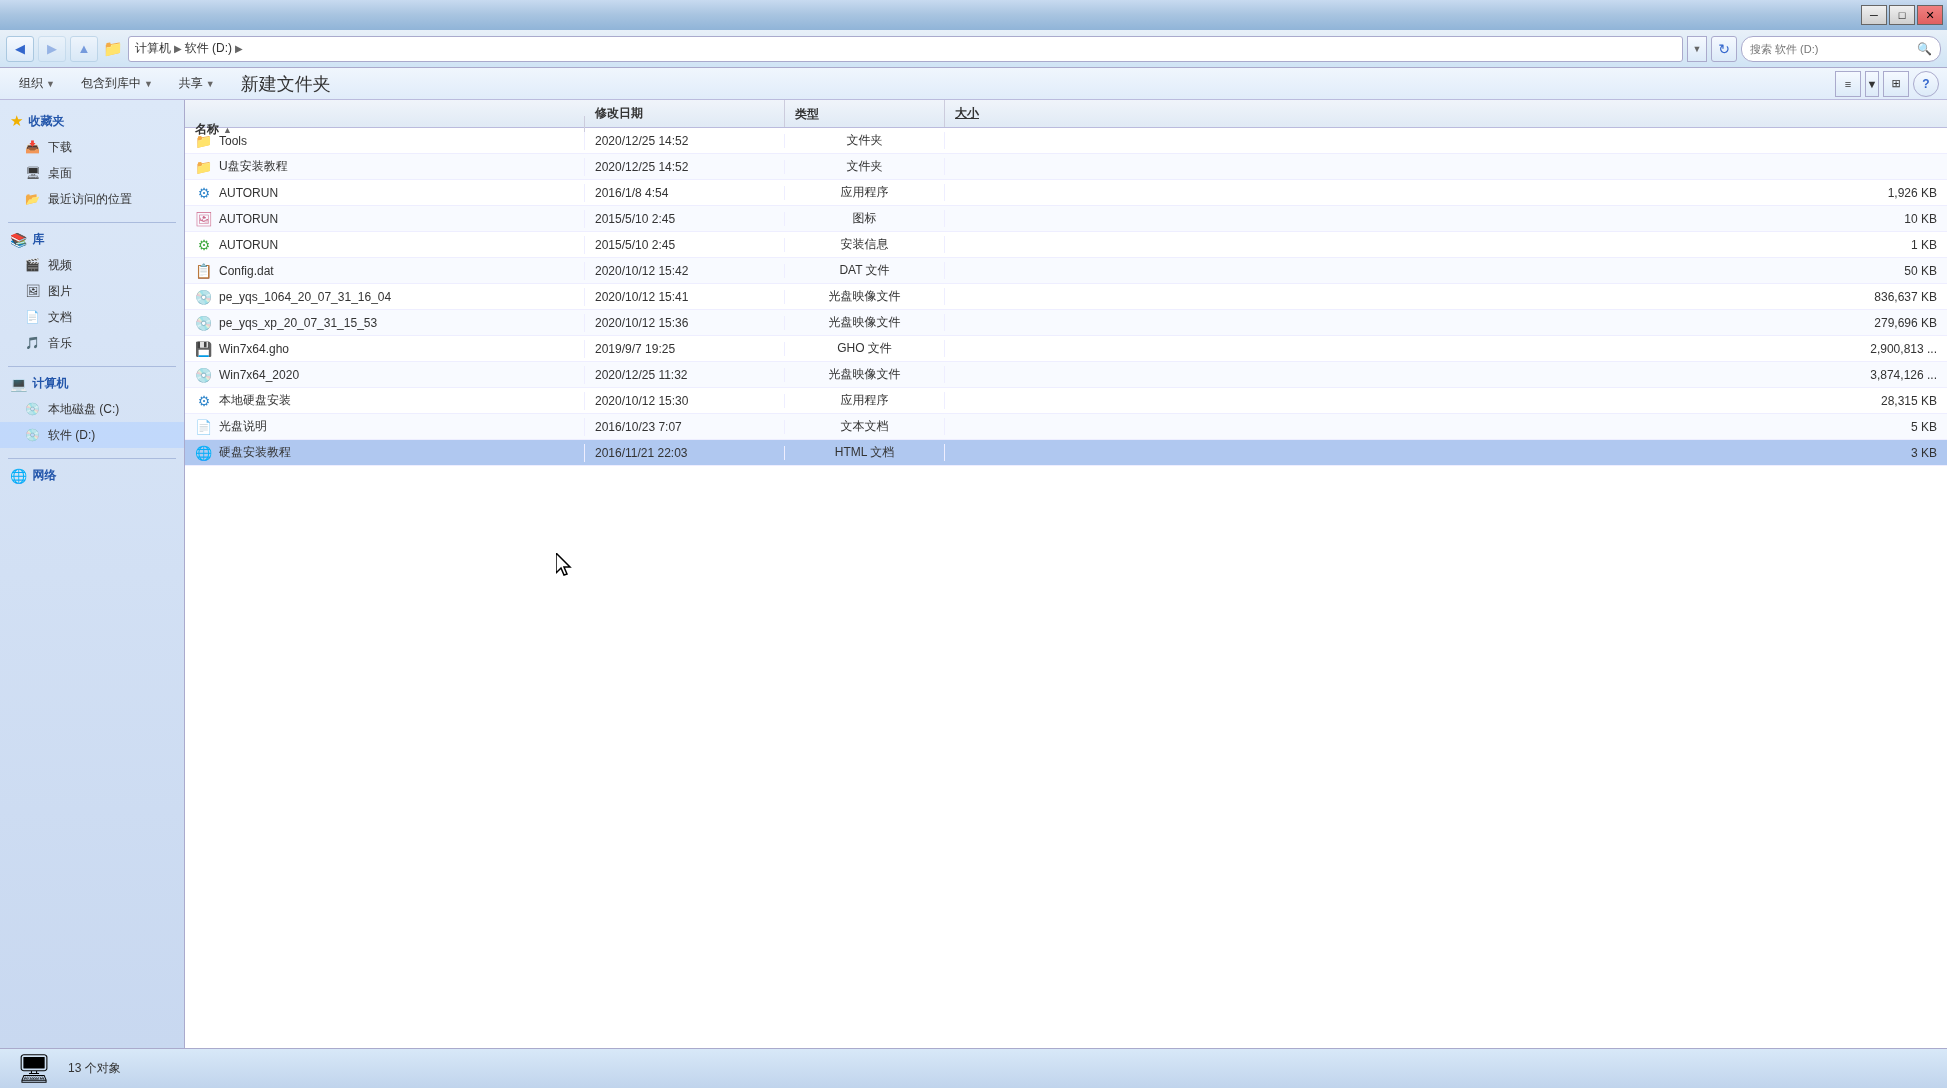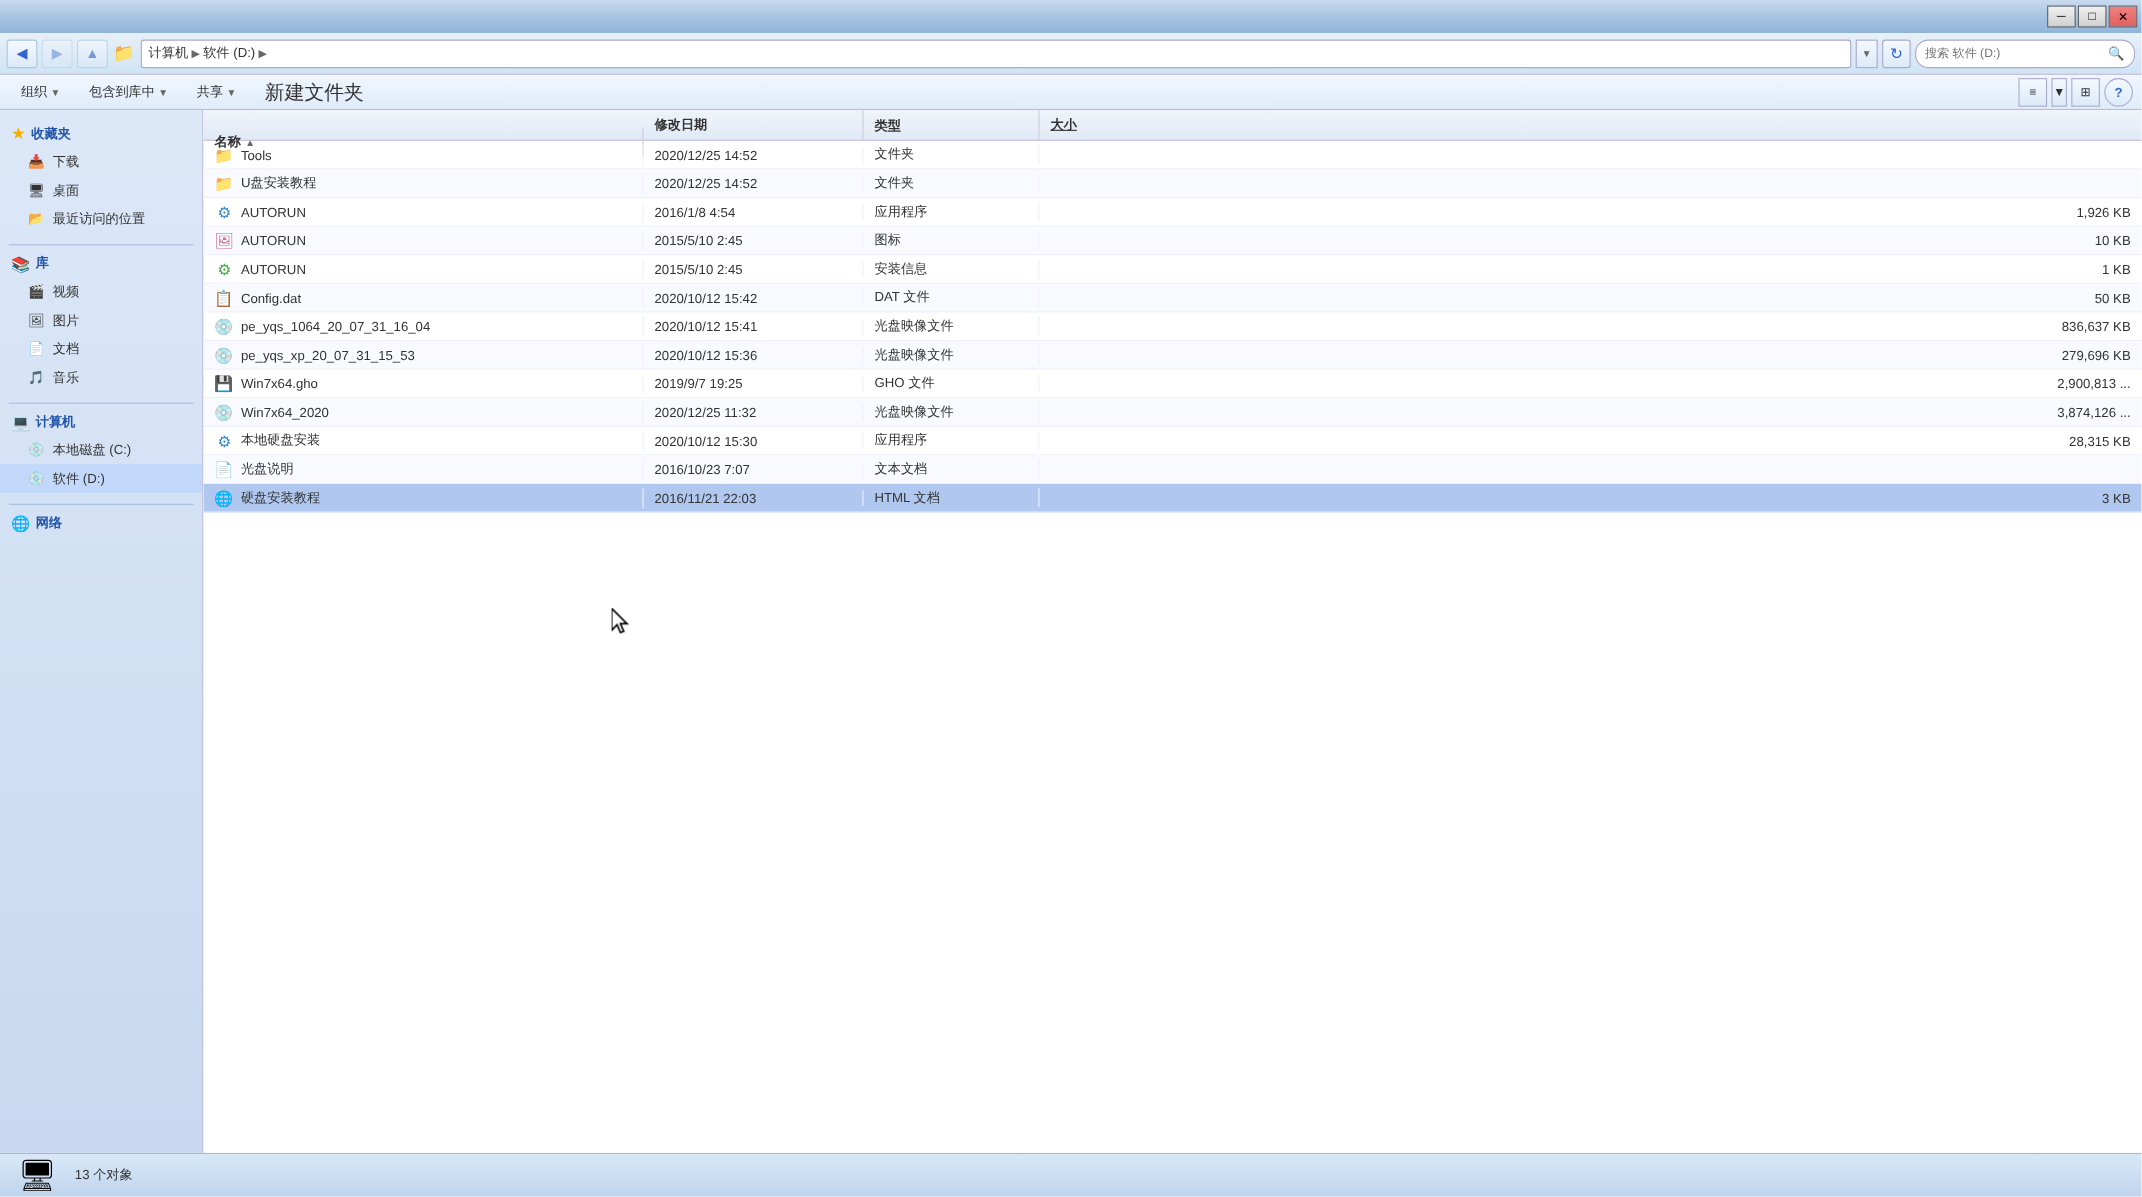--- a/index.html
+++ b/index.html
@@ -347,20 +347,21 @@
       border-right: 1px solid #eef;
       white-space: nowrap;
     }
     .file-type {
       width: 160px;
       padding: 0 10px;
       font-size: 12px;
       color: #333;
       border-right: 1px solid #eef;
       white-space: nowrap;
+      text-align: center;
     }
     .file-size {
       flex: 1;
       padding: 0 10px;
       font-size: 12px;
       color: #333;
       text-align: right;
       white-space: nowrap;
     }
 
@@ -679,20 +680,21 @@
       <div class="file-type">应用程序</div>
       <div class="file-size">28,315 KB</div>
     </div>
         <div class="file-row">
       <div class="file-name">
         <span class="file-icon" style="color:#6688aa">📄</span>
         <span>光盘说明</span>
       </div>
       <div class="file-date">2016/10/23 7:07</div>
       <div class="file-type">文本文档</div>
+      <div class="file-size">5 KB</div>
     </div>
         <div class="file-row selected">
       <div class="file-name">
         <span class="file-icon" style="color:#cc4444">🌐</span>
         <span>硬盘安装教程</span>
       </div>
       <div class="file-date">2016/11/21 22:03</div>
       <div class="file-type">HTML 文档</div>
       <div class="file-size">3 KB</div>
     </div>

